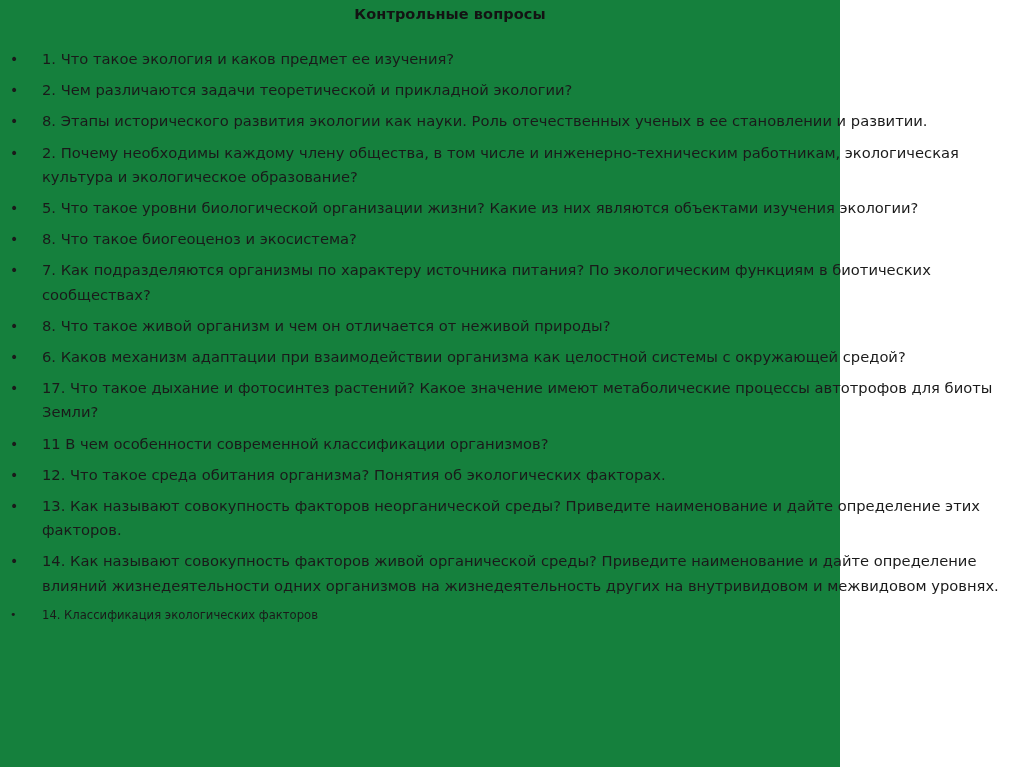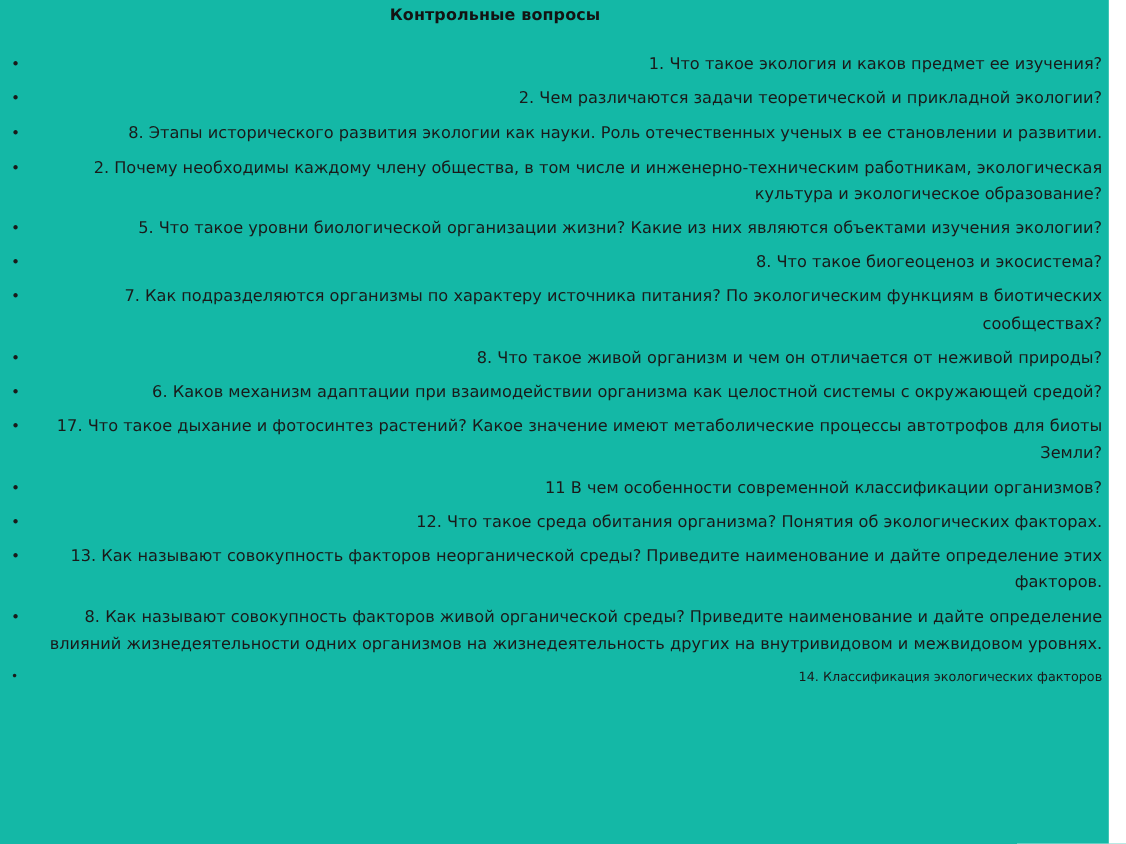--- a/index.html
+++ b/index.html
@@ -10,23 +10,23 @@
     width: 1024px;
     height: 767px;
     background: #ffffff;
     font-family: "DejaVu Sans", "Liberation Sans", sans-serif;
     color: #1a1a1a;
     overflow: hidden;
   }
 
   .page {
     position: relative;
-    width: 1008px;
+    width: 840px;
     height: 767px;
-    background: #14b8a6;
+    background: #15803d;
     box-sizing: border-box;
   }
 
   .doc-title {
     position: absolute;
     top: 6px;
     left: 0;
     width: 900px;
     text-align: center;
     font-size: 14.5px;
@@ -63,21 +63,20 @@
     top: 0;
     width: 10px;
     font-size: 14px;
     line-height: 24.2px;
     color: #1a1a1a;
     text-align: left;
   }
 
   .question-item .q-text {
     display: block;
-    text-align: right;
   }
 
   
   .question-item.small {
     font-size: 11.6px;
     line-height: 20px;
     margin-bottom: 0;
   }
   .question-item.small .bullet {
     font-size: 11px;
@@ -139,21 +138,21 @@
       <li class="question-item">
         <span class="bullet">•</span>
         <span class="q-text">12. Что такое среда обитания организма? Понятия об экологических факторах.</span>
       </li>
       <li class="question-item">
         <span class="bullet">•</span>
         <span class="q-text">13. Как называют совокупность факторов неорганической среды? Приведите наименование и дайте определение этих факторов.</span>
       </li>
       <li class="question-item">
         <span class="bullet">•</span>
-        <span class="q-text">8. Как называют совокупность факторов живой органической среды? Приведите наименование и дайте определение влияний жизнедеятельности одних организмов на жизнедеятельность других на внутривидовом и межвидовом уровнях.</span>
+        <span class="q-text">14. Как называют совокупность факторов живой органической среды? Приведите наименование и дайте определение влияний жизнедеятельности одних организмов на жизнедеятельность других на внутривидовом и межвидовом уровнях.</span>
       </li>
       <li class="question-item small">
         <span class="bullet">•</span>
         <span class="q-text">14. Классификация экологических факторов</span>
       </li>
     </ul>
 
 </div>
 
 </body></html>

